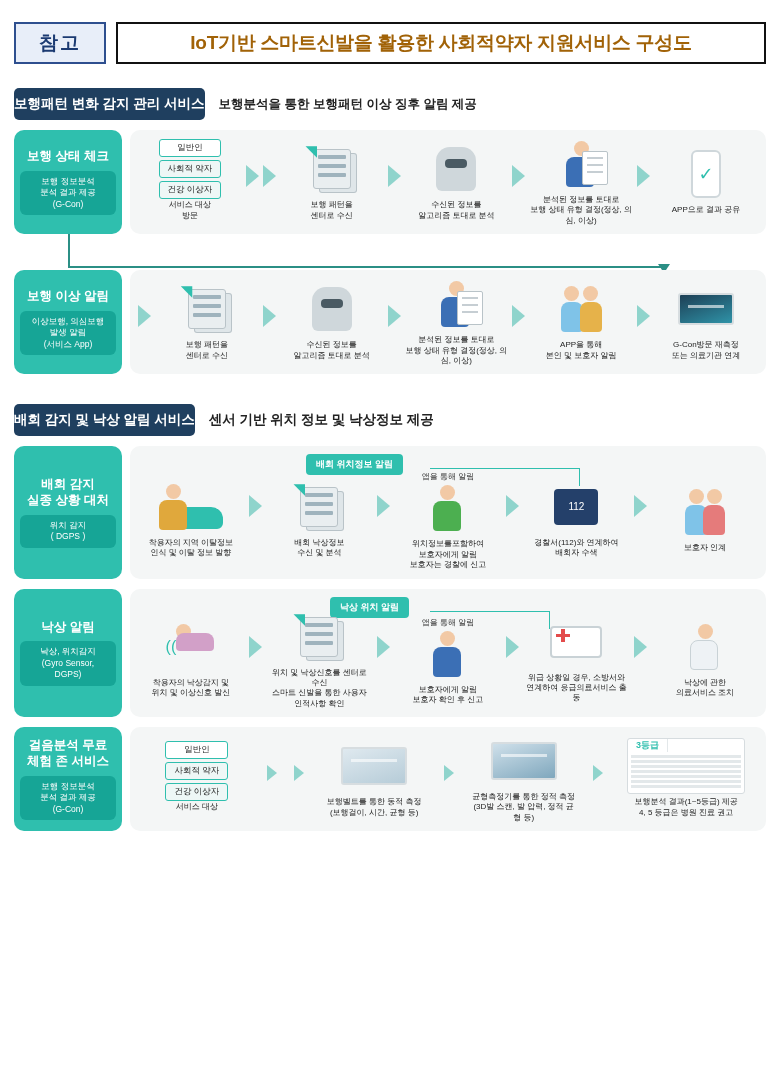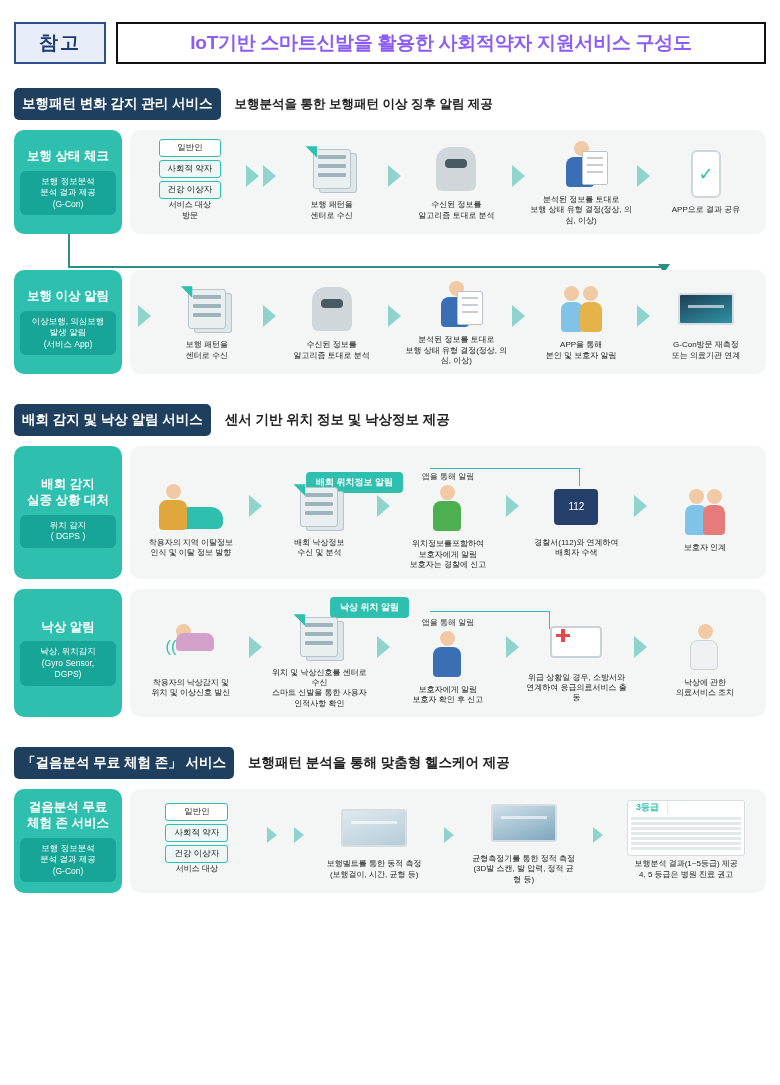--- a/index.html
+++ b/index.html
@@ -22,29 +22,29 @@
     border: 2px solid #2e4f8f;
     display: flex; align-items: center; justify-content: center;
     font-size: 19px; font-weight: bold; color: #1b3a72;
     letter-spacing: 2px;
   }
   .title-box {
     flex: 1; height: 42px; margin-left: 10px;
     border: 2px solid #111;
     display: flex; align-items: center; justify-content: center;
     font-size: 19px; font-weight: bold; letter-spacing: -0.3px;
-    color: #8b5cf6;
+    color: #a16207;
   }
 
   
   .section-head { display: flex; align-items: center; margin-top: 24px; }
   .section-tag {
     background: #1f3f5f; color: #fff;
     border-radius: 5px;
-    padding: 7px 8px;
+    padding: 7px 0;
     font-size: 13.5px; font-weight: bold;
     white-space: nowrap;
   }
   .section-sub {
     margin-left: 14px; font-size: 12.5px; color: #222; font-weight: bold;
   }
   .section-sub.lg { font-size: 13.5px; }
 
   
   .row {
@@ -386,21 +386,21 @@
   </div>
 
   <div class="row">
     <div class="row-label" style="min-height:118px">
       <div class="rl-title" style="white-space:pre-line">배회 감지
 실종 상황 대처</div>
       <div class="rl-sub" style="white-space:pre-line">위치 감지
 ( DGPS )</div>
     </div>
     <div class="row-body" style="min-height:118px">
-      <div class="callout" style="left:176px;top:26px">배회 위치정보 알림</div>
+      <div class="callout" style="left:176px;top:8px">배회 위치정보 알림</div>
       <div class="calloutline" style="left:300px;top:22px;width:150px;height:18px;border-right:1.5px solid #2fbfae;border-left:none"></div>
 
       <div class="step" style="margin-top:14px">
         <div class="vis">
           <div class="person" style="position:relative">
               <div class="head"></div>
               <div class="body" style="background:#e0a83c"></div>
             </div>
           <div class="shoe" style="margin-left:-6px;margin-top:22px"></div>
         </div>
@@ -528,24 +528,20 @@
               <div class="head"></div>
               <div class="body" style="background:#eef2f5;border:1px solid #c9d2d6"></div>
             </div>
         </div>
         <div class="cap" style="white-space:pre-line">낙상에 관한
 의료서비스 조치</div>
       </div>
     </div>
   </div>
 
-  <div class="section-head" style="margin-top:30px">
-    <div class="section-tag">「걸음분석 무료 체험 존」 서비스</div>
-    <div class="section-sub lg">보행패턴 분석을 통해 맞춤형 헬스케어 제공</div>
-  </div>
 
   <div class="row">
     <div class="row-label" style="min-height:94px">
       <div class="rl-title" style="white-space:pre-line">걸음분석 무료
 체험 존 서비스</div>
       <div class="rl-sub" style="white-space:pre-line">보행 정보분석
 분석 결과 제공
 (G-Con)</div>
     </div>
     <div class="row-body" style="min-height:94px">

